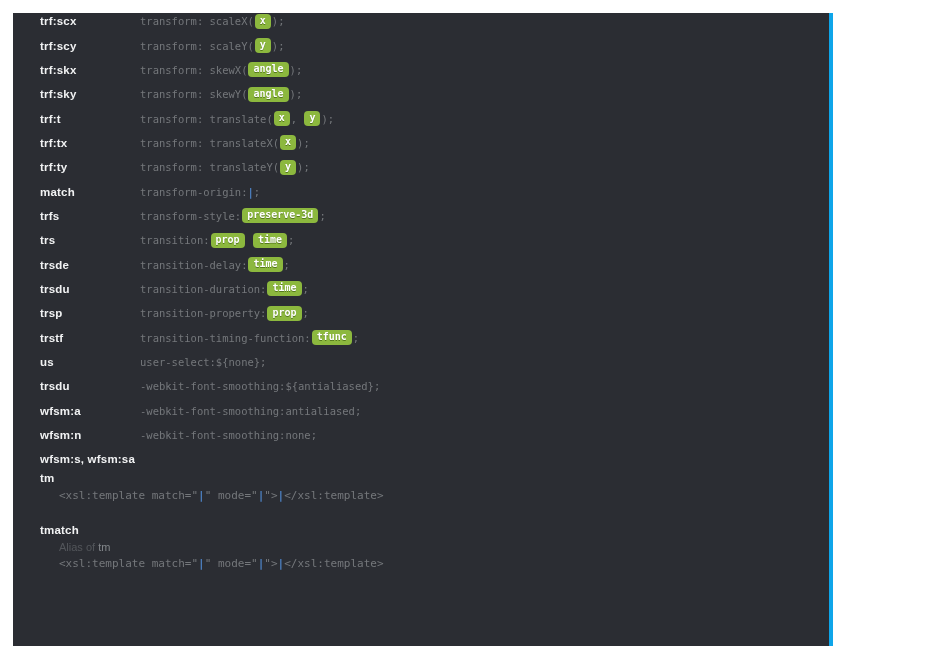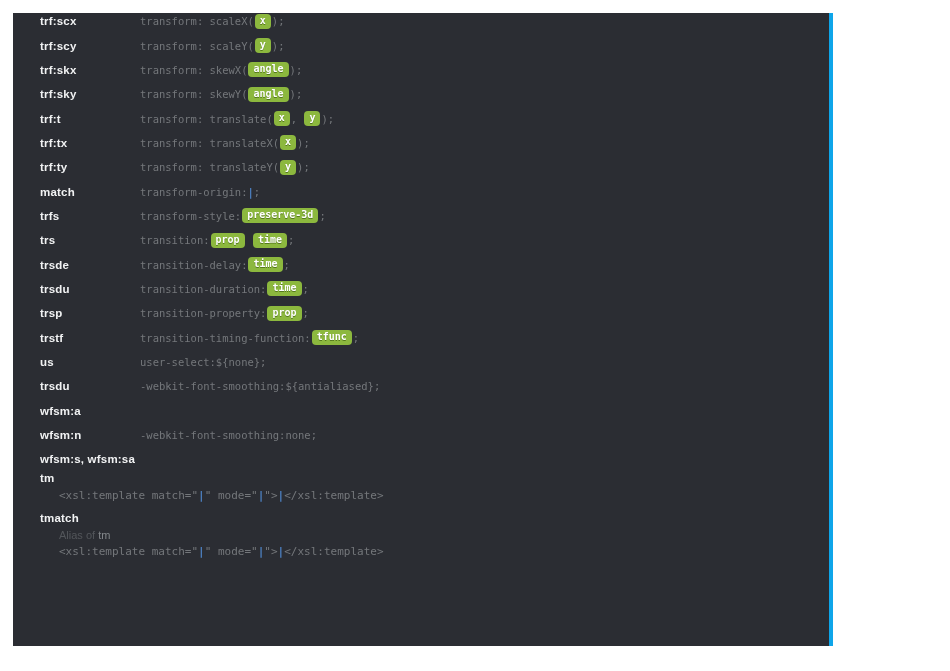--- a/index.html
+++ b/index.html
@@ -65,21 +65,21 @@
     font-weight: bold;
   }
   .section-title {
     margin: 31px 0 8px 0;
     font-size: 21px;
     font-weight: bold;
     letter-spacing: 0.5px;
     color: var(--heading-green, #9ccb23);
     font-family: "Liberation Sans", sans-serif;
   }
-  .xsl-item + .xsl-item { margin-top: 10px; }
+  .xsl-item + .xsl-item { margin-top: 22px; }
   .xabbr {
     font-weight: bold;
     font-size: 11.5px;
     letter-spacing: 0.2px;
     color: var(--abbr-color, #f1f2f3);
     margin-bottom: 5px;
   }
   .alias {
     margin: 2px 0 4px 19px;
     font-size: 11px;
@@ -160,20 +160,21 @@
         <div class="entry">
           <span class="abbr">us</span>
           <span class="def"><span>user-select:${none};</span></span>
         </div>
         <div class="entry">
           <span class="abbr">trsdu</span>
           <span class="def"><span>-webkit-font-smoothing:${antialiased};</span></span>
         </div>
         <div class="entry">
           <span class="abbr">wfsm:a</span>
+          <span class="def"><span>-webkit-font-smoothing:antialiased;</span></span>
         </div>
         <div class="entry">
           <span class="abbr">wfsm:n</span>
           <span class="def"><span>-webkit-font-smoothing:none;</span></span>
         </div>
         <div class="entry">
           <span class="abbr">wfsm:s, wfsm:sa</span>
         </div>
       </div>
     <div id="xsl-items">

